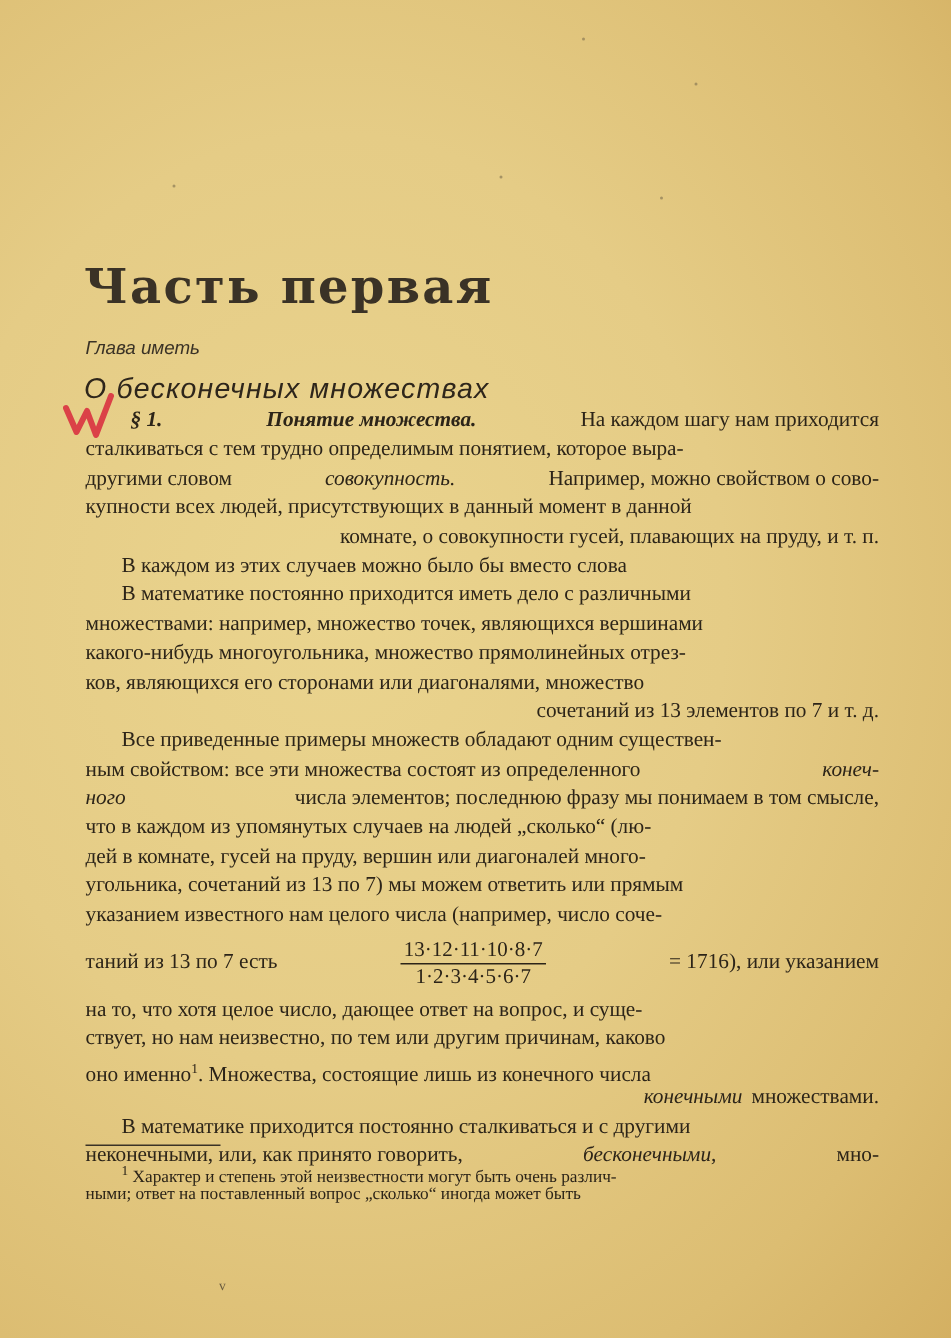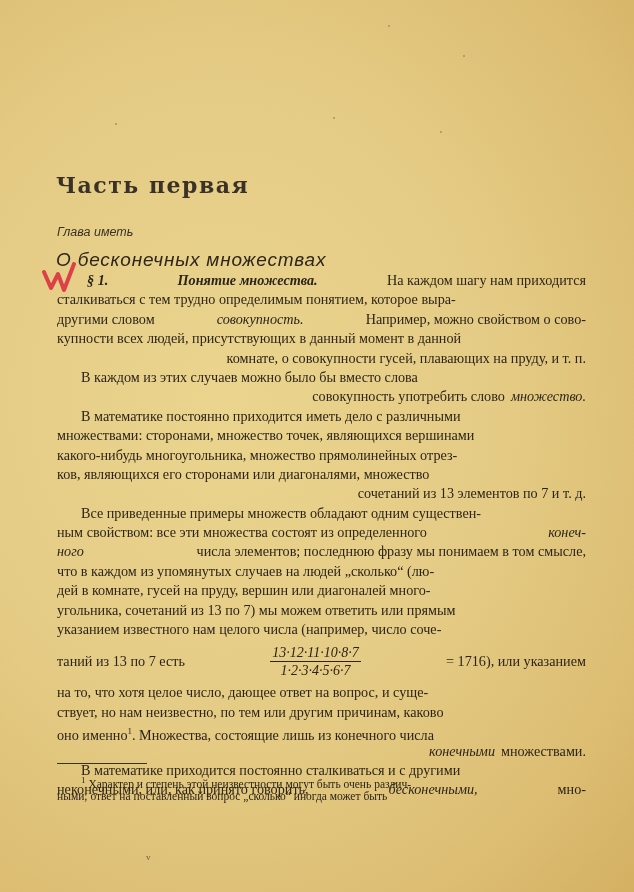--- a/index.html
+++ b/index.html
@@ -6,21 +6,21 @@
   body {
     width: 634px; height: 892px; overflow: hidden; position: relative;
     background: radial-gradient(ellipse at 35% 45%, #ead48e 0%, #e5cc86 45%, #dcbd72 80%, #d4b062 100%);
     font-family: "Liberation Serif", "DejaVu Serif", serif;
     color: #2c2418;
   }
   .page { position: absolute; left: 0; top: 0; width: 634px; height: 892px; }
   .part-title {
     position: absolute; left: 56px; top: 172px;
     font-family: "DejaVu Serif", serif; font-weight: bold;
-    font-size: 22px; letter-spacing: 1.5px; color: #3a3226;
+    font-size: 32px; letter-spacing: 1.5px; color: #3a3226;
   }
   .chapter-label {
     position: absolute; left: 57px; top: 225px;
     font-family: "Liberation Sans", sans-serif; font-style: italic;
     font-size: 12.5px; color: #3a3226;
   }
   .chapter-title {
     position: absolute; left: 56px; top: 249px;
     font-family: "Liberation Sans", sans-serif; font-style: italic;
     font-size: 19px; letter-spacing: 0.8px; color: #2e261b;
@@ -35,21 +35,21 @@
   }
   .line { white-space: nowrap; display: flex; justify-content: space-between; height: 19.4px; }
   .line.last { justify-content: flex-end; gap: 6px; }
   .indent { padding-left: 24px; }
   .first-line { padding-left: 30px; }
   .it { font-style: italic; }
   .bi { font-style: italic; font-weight: bold; }
   .frac-line {
     height: 44px; display: flex; align-items: center; justify-content: space-between; white-space: nowrap;
   }
-  .frac { display: inline-flex; flex-direction: column; align-items: center; margin: 0 4px; font-size: 14px; line-height: 17px; font-style: italic; }
+  .frac { display: inline-flex; flex-direction: column; align-items: center; margin: 0 4px; font-size: 14px; line-height: 17px; }
   .frac .num { border-bottom: 1px solid #2c2418; padding: 0 2px; }
   .frac .den { padding: 0 2px; }
   .fn-rule { position: absolute; left: 57px; top: 763px; width: 90px; border-top: 1px solid #3a3226; }
   .footnote {
     position: absolute; left: 57px; top: 772px; width: 529px;
     font-family: Liberation Serif, serif; font-size: 11.5px; line-height: 16px;
   }
   .footnote .line { height: 16px; }
   sup { font-size: 9px; }
   .specks span { position: absolute; width: 2px; height: 2px; border-radius: 1px; background: #8a7a55; opacity: 0.7; }
@@ -94,30 +94,26 @@
     <div class="line">
         <span>купности всех людей, присутствующих в данный момент в данной</span>
       </div>
     <div class="line last">
         <span>комнате, о совокупности гусей, плавающих на пруду, и т. п.</span>
       </div>
 
     <div class="line indent">
         <span>В каждом из этих случаев можно было бы вместо слова</span>
       </div>
-    <div class="line last">
-      <span>совокупность употребить слово</span>
-      <span class="it">множество.</span>
-    </div>
 
     <div class="line indent">
         <span>В математике постоянно приходится иметь дело с различными</span>
       </div>
     <div class="line">
-        <span>множествами: сторонами, множество точек, являющихся вершинами</span>
+        <span>множествами: например, множество точек, являющихся вершинами</span>
       </div>
     <div class="line">
         <span>какого-нибудь многоугольника, множество прямолинейных отрез-</span>
       </div>
     <div class="line">
         <span>ков, являющихся его сторонами или диагоналями, множество</span>
       </div>
     <div class="line last">
         <span>сочетаний из 13 элементов по 7 и т. д.</span>
       </div>

